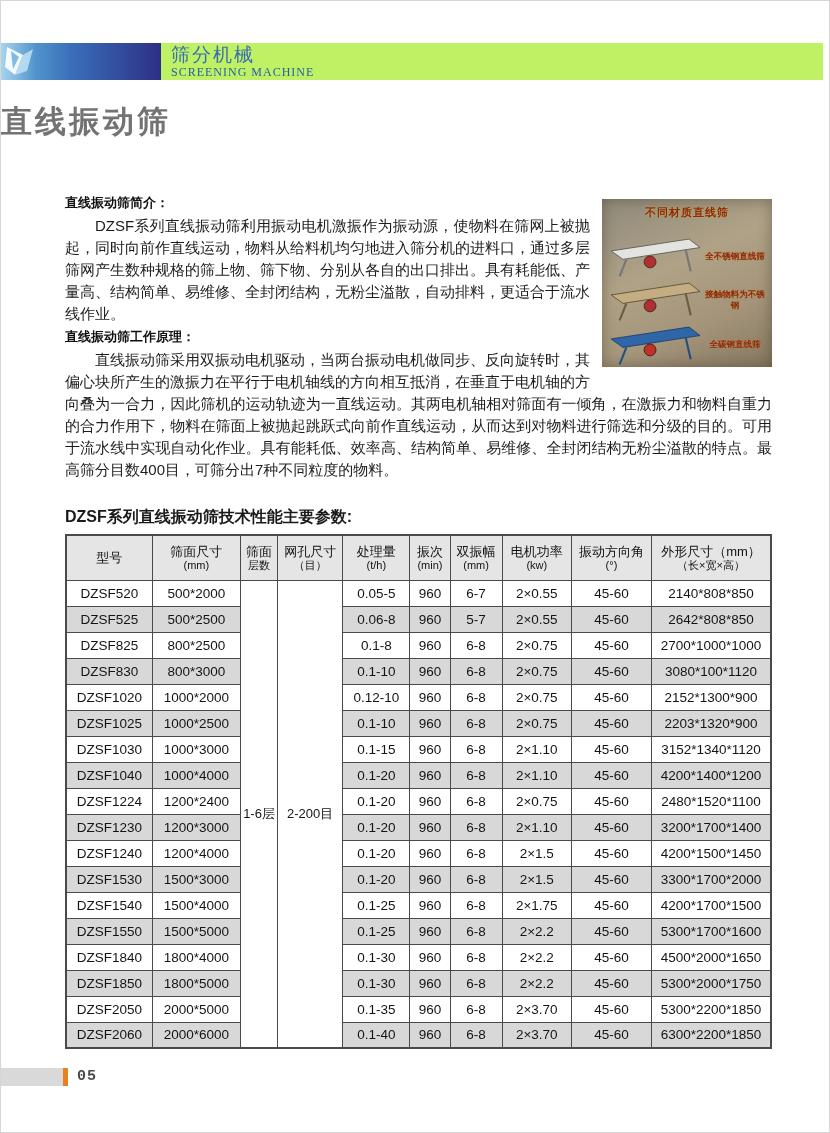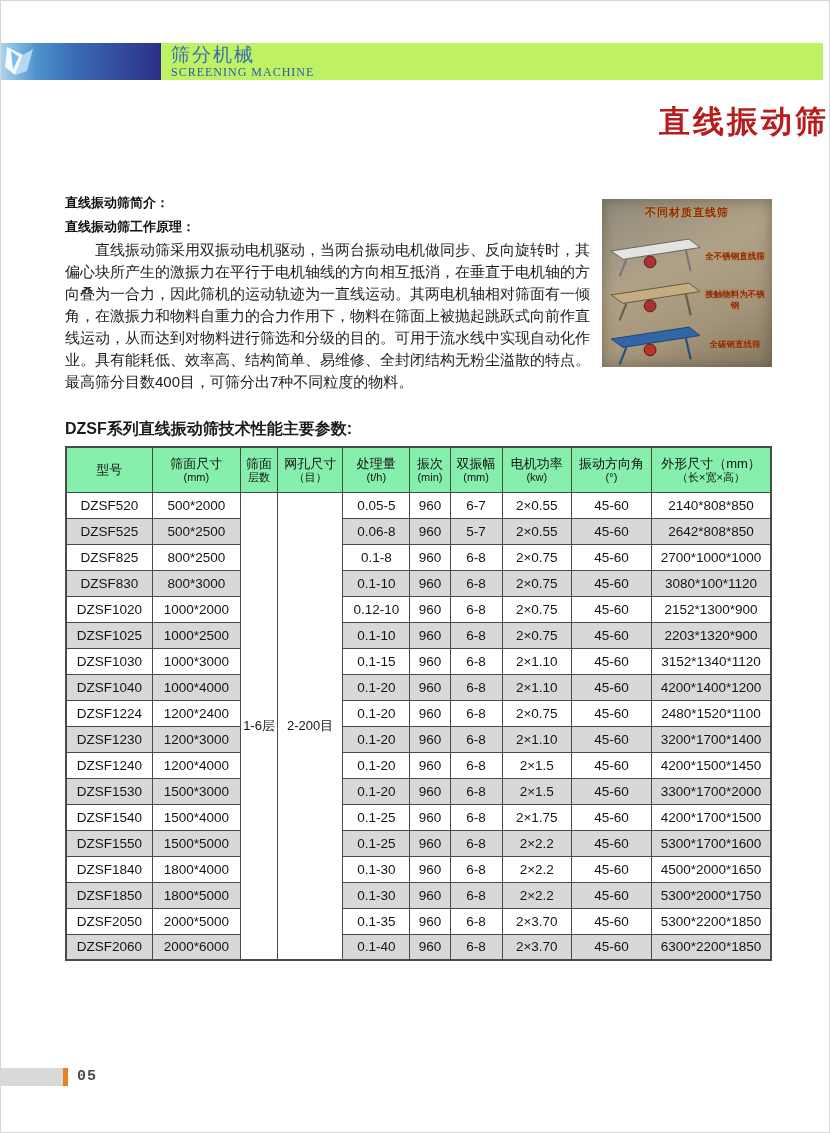--- a/index.html
+++ b/index.html
@@ -30,24 +30,24 @@
   }
   .logo-strip svg { position: absolute; left: 2px; top: 2px; }
   .brand-text { position: absolute; left: 170px; top: 1px; }
   .brand-cn { font-size: 19px; color: #3c6cb4; letter-spacing: 2px; line-height: 21px; }
   .brand-en { font-family: "Liberation Serif", serif; font-size: 12px; color: #2b5ca8; letter-spacing: 1px; line-height: 14px; }
 
   
   .page-title {
     position: absolute;
     top: 100px; left: 0; right: 0;
-    text-align: right;
+    text-align: left;
     font-size: 31px;
     font-weight: 700;
-    color: #b91c1c;
+    color: #737373;
     letter-spacing: 3px;
   }
 
   
   .content { position: absolute; top: 190px; left: 64px; width: 707px; color: #1a1a1a; }
 
   .section-heading { font-size: 13px; font-weight: 700; color: #111; line-height: 24px; }
   .body-text {
     font-size: 15px; line-height: 22px; text-align: justify;
     text-indent: 2em; color: #1c1c1c;
@@ -85,21 +85,21 @@
     border: 2px solid #4a4a4a;
   }
   table.spec th, table.spec td {
     border: 1px solid #4a4a4a;
     text-align: center;
     vertical-align: middle;
     overflow: hidden;
     white-space: nowrap;
   }
   table.spec thead th {
-    background: #86efac;
+    background: #e5e5e5;
     height: 45px;
     font-weight: 400;
     font-size: 13px;
     line-height: 15px;
     color: #111;
     padding: 2px 1px;
   }
   table.spec thead th .unit { font-size: 11px; line-height: 13px; }
   table.spec tbody td {
     height: 26px;
@@ -170,20 +170,21 @@
           <polygon points="2,20 94,6 107,16 16,30" stroke="#1c3a62" stroke-width="1" fill="#2f66a7"></polygon>
           <line x1="20" y1="30" x2="12" y2="50" stroke="#24507e" stroke-width="2.5"></line>
           <line x1="90" y1="18" x2="96" y2="44" stroke="#24507e" stroke-width="2.5"></line>
           <circle cx="48" cy="33" r="7" stroke="#3a1410" stroke-width="1" fill="#c03228"></circle>
         </svg>
         <span class="pi-label">全碳钢直线筛</span>
       </div>
     </div>
 
     <div class="section-heading">直线振动筛简介：</div>
+    <p class="body-text">DZSF系列直线振动筛利用振动电机激振作为振动源，使物料在筛网上被抛起，同时向前作直线运动，物料从给料机均匀地进入筛分机的进料口，通过多层筛网产生数种规格的筛上物、筛下物、分别从各自的出口排出。具有耗能低、产量高、结构简单、易维修、全封闭结构，无粉尘溢散，自动排料，更适合于流水线作业。</p>
 
     <div class="section-heading">直线振动筛工作原理：</div>
     <p class="body-text">直线振动筛采用双振动电机驱动，当两台振动电机做同步、反向旋转时，其偏心块所产生的激振力在平行于电机轴线的方向相互抵消，在垂直于电机轴的方向叠为一合力，因此筛机的运动轨迹为一直线运动。其两电机轴相对筛面有一倾角，在激振力和物料自重力的合力作用下，物料在筛面上被抛起跳跃式向前作直线运动，从而达到对物料进行筛选和分级的目的。可用于流水线中实现自动化作业。具有能耗低、效率高、结构简单、易维修、全封闭结构无粉尘溢散的特点。最高筛分目数400目，可筛分出7种不同粒度的物料。</p>
 
     <div class="table-heading">DZSF系列直线振动筛技术性能主要参数:</div>
     <table class="spec">
       <colgroup>
           <col style="width: 86px;">
           <col style="width: 88px;">
           <col style="width: 37px;">

